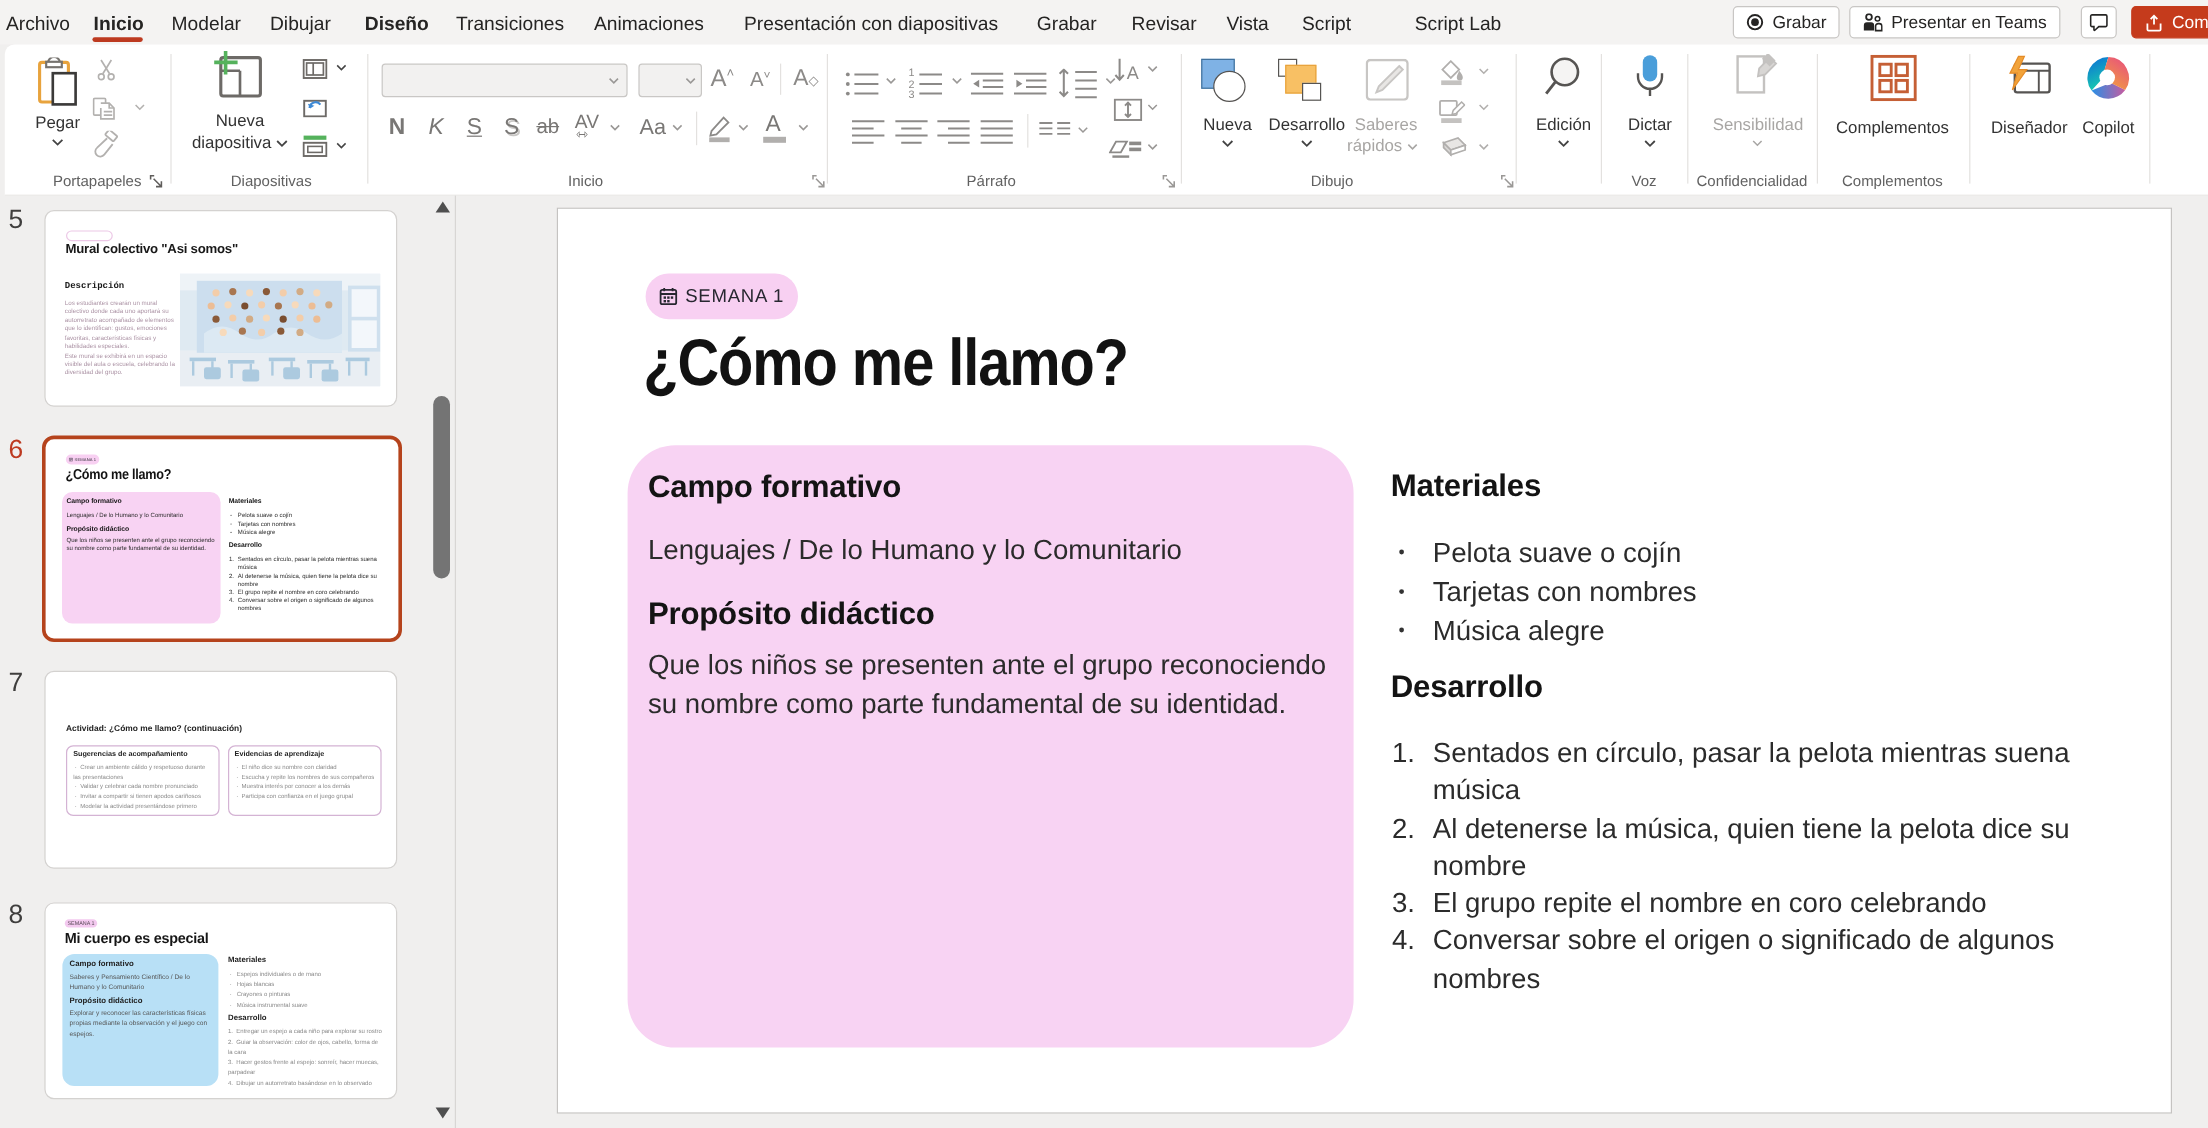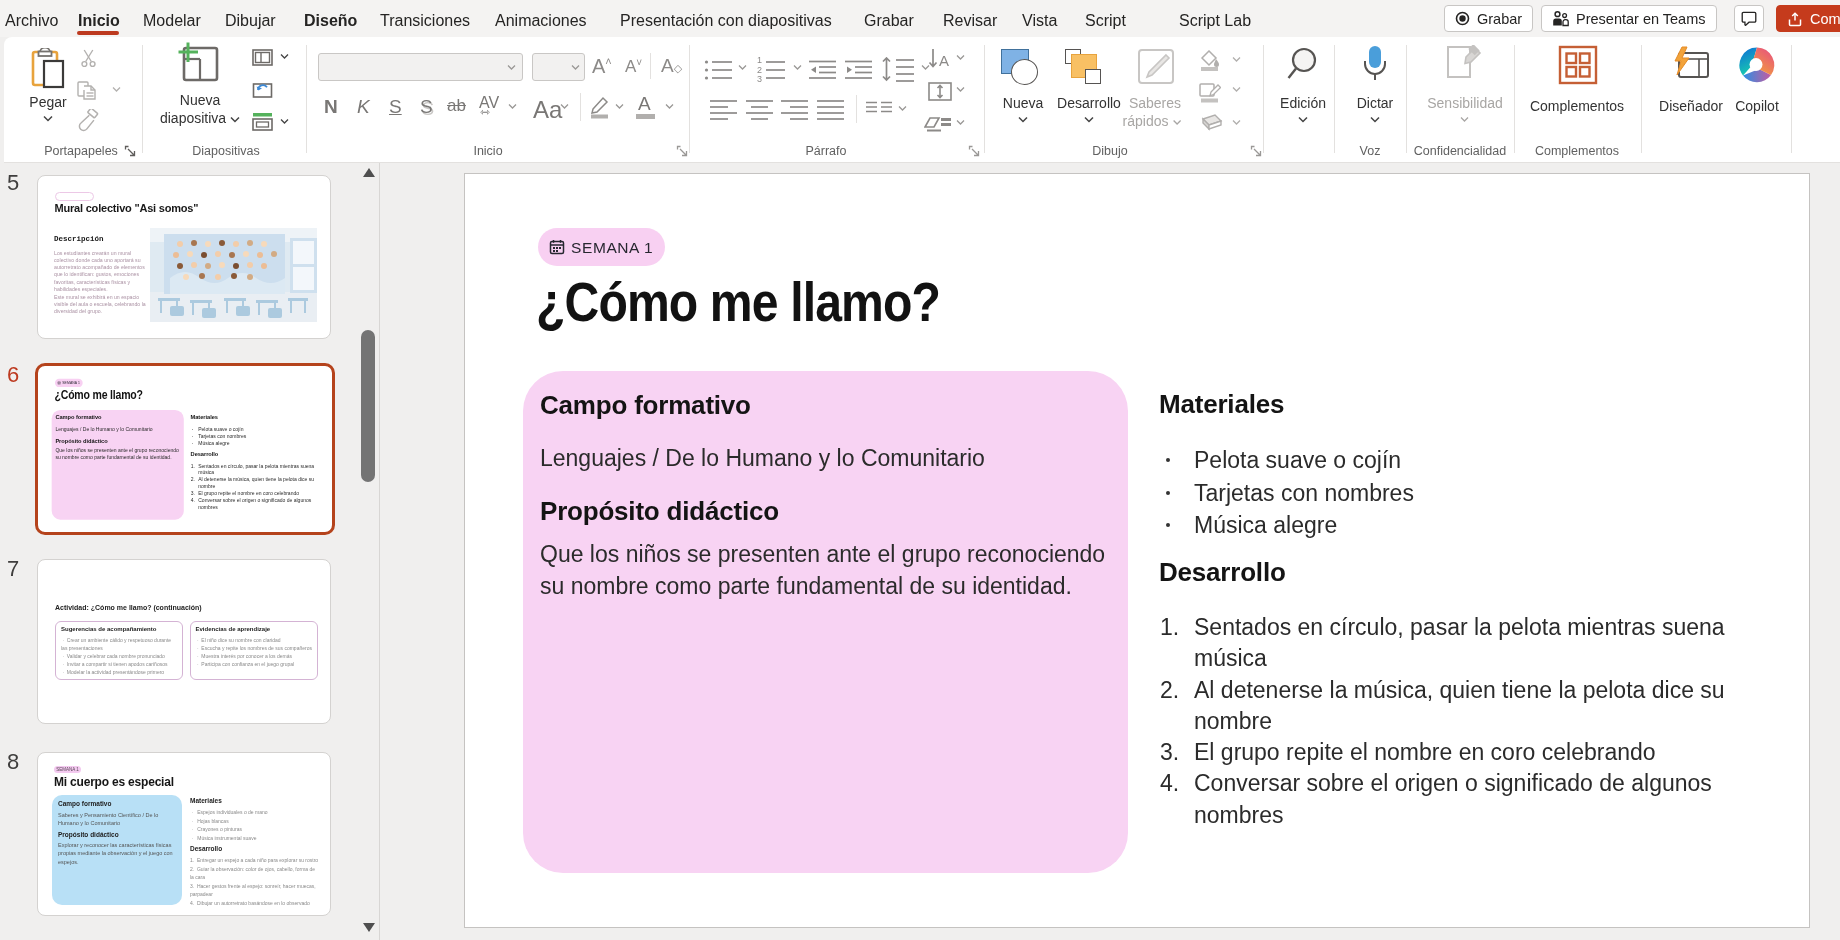--- a/index.html
+++ b/index.html
@@ -193,21 +193,21 @@
 
   <div class="abs" style="left:320px;top:59px;font-size:19px;font-weight:700;color:#77757366;"><span style="color:#797775;">N</span></div>
   <div class="abs" style="left:353px;top:59px;font-size:19px;font-style:italic;color:#797775;">K</div>
   <div class="abs" style="left:385px;top:59px;font-size:19px;color:#797775;text-decoration:underline;">S</div>
   <div class="abs" style="left:416px;top:59px;font-size:19px;color:#797775;text-shadow:1.5px 1.5px 0 #c9c7c5;">S</div>
   <div class="abs" style="left:443px;top:59px;font-size:17px;color:#797775;text-decoration:line-through;">ab</div>
   <div class="abs" style="left:475px;top:57px;font-size:16px;color:#797775;">AV<span style="position:absolute;left:1px;top:11px;font-size:12px;">⇿</span></div>
   <svg class="abs" style="left:504px;top:66px;" width="9" height="7" viewBox="0 0 9 7">
       <path d="M1 1.5 4.5 5 8 1.5" fill="none" stroke="#9a9896" stroke-width="1.3"></path>
     </svg>
-  <div class="abs" style="left:529px;top:59px;font-size:24px;color:#797775;">Aa</div>
+  <div class="abs" style="left:529px;top:59px;font-size:18px;color:#797775;">Aa</div>
   <svg class="abs" style="left:556px;top:66px;" width="9" height="7" viewBox="0 0 9 7">
       <path d="M1 1.5 4.5 5 8 1.5" fill="none" stroke="#9a9896" stroke-width="1.3"></path>
     </svg>
   <div class="abs" style="left:576px;top:56px;width:1px;height:28px;background:#e3e1df;"></div>
   <svg class="abs" style="left:585px;top:58px;" width="22" height="24" viewBox="0 0 22 24">
     <path d="M4 14 14 3 18 7 8 17 3 18 z" fill="none" stroke="#8c8a88" stroke-width="1.5"></path>
     <rect x="2" y="19.5" width="17" height="4" fill="#b1afad"></rect>
   </svg>
   <svg class="abs" style="left:611px;top:66px;" width="9" height="7" viewBox="0 0 9 7">
       <path d="M1 1.5 4.5 5 8 1.5" fill="none" stroke="#9a9896" stroke-width="1.3"></path>

